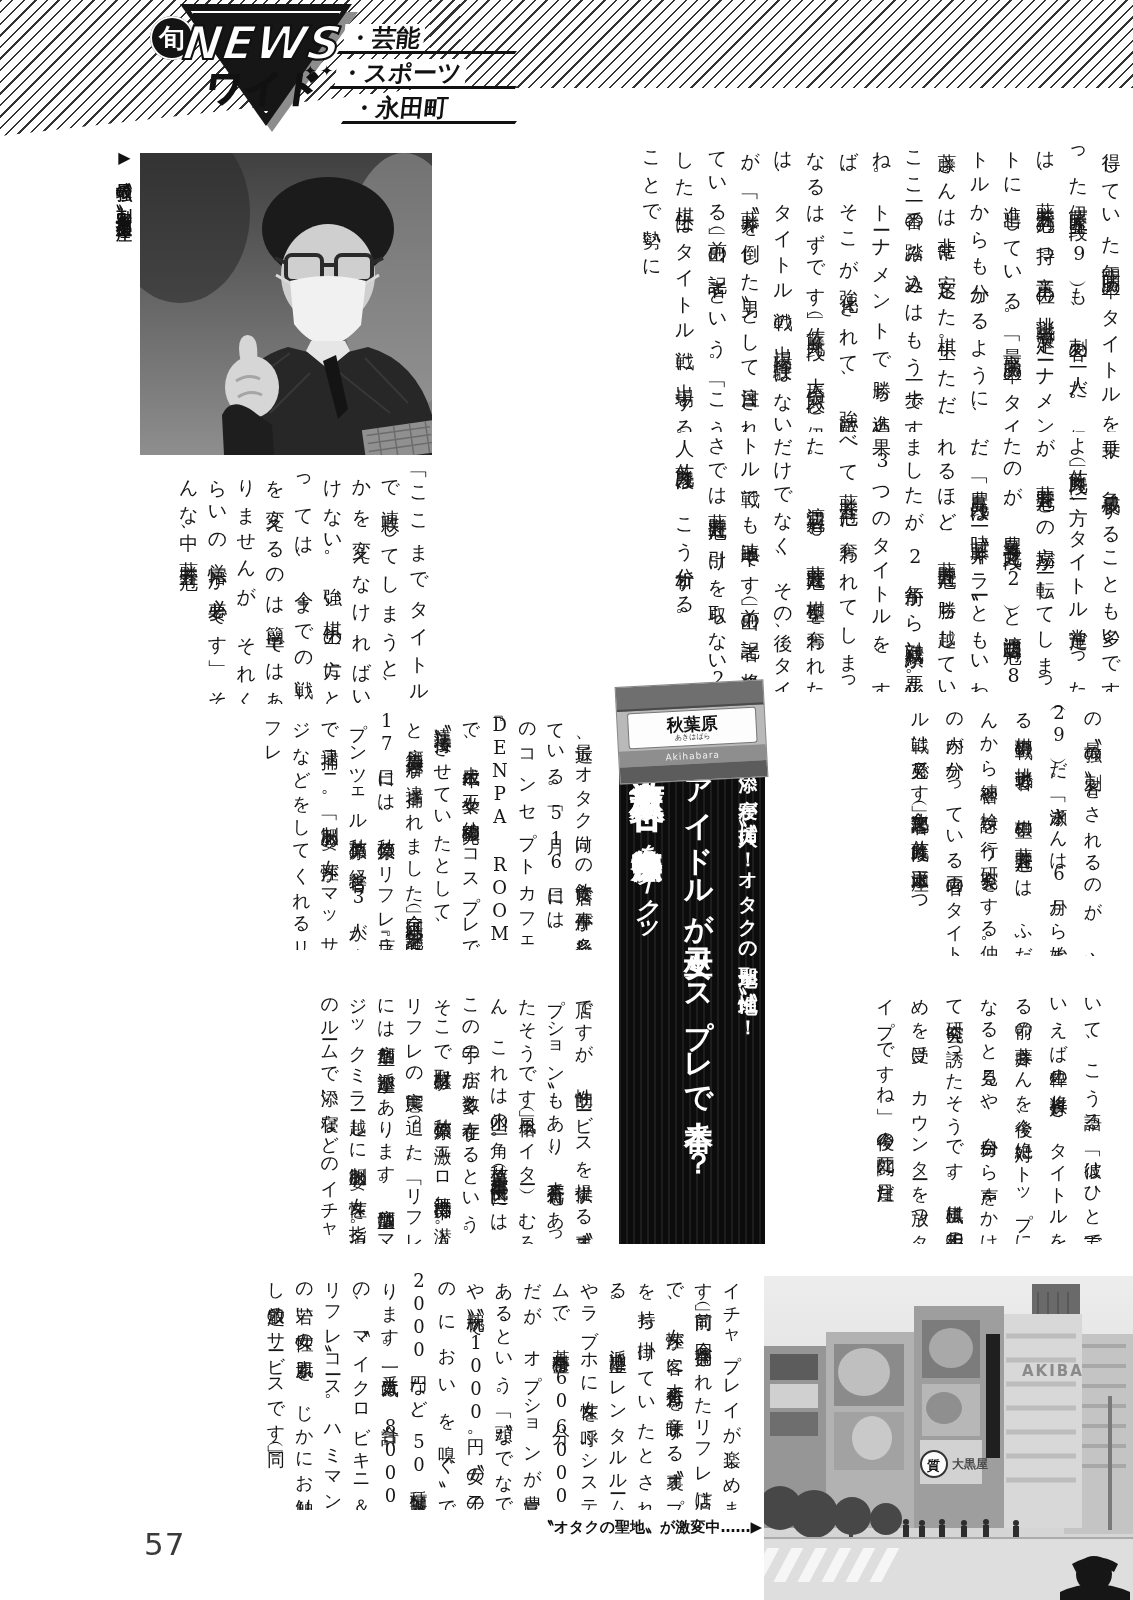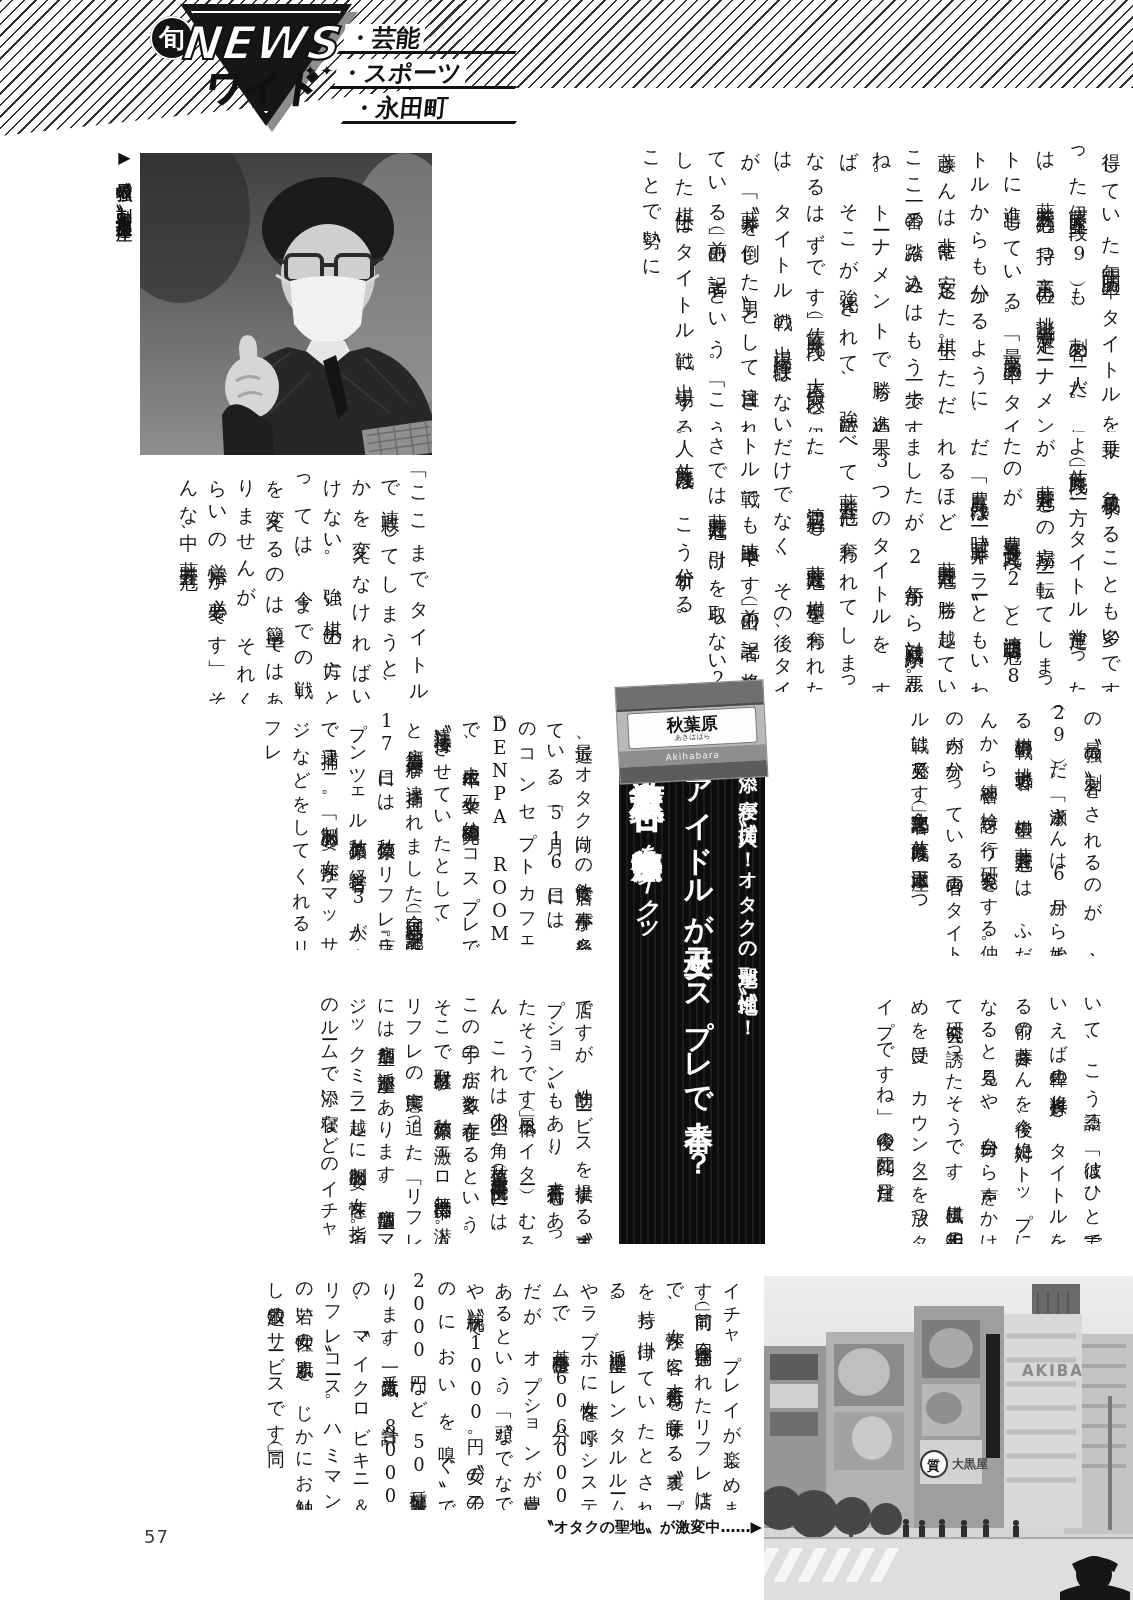--- a/index.html
+++ b/index.html
@@ -80,21 +80,21 @@
   .b-main{right:35px;top:6px;height:482px;width:62px;font-size:29px;letter-spacing:1px;line-height:62px;}
   .b-sub{left:4px;top:6px;height:482px;width:48px;line-height:48px;}
   .b-sub .place{font-size:36px;}
   .b-sub .main2{font-size:30px;-webkit-text-stroke:1.2px #fff;}
   .b-sub .tail{font-size:24px;font-style:italic;}
 
   .street-cap{left:470px;top:1518px;width:292px;text-align:right;
               font-family:"DejaVu Sans","Liberation Sans",sans-serif;font-weight:bold;
               font-size:15px;color:#111;}
   .pageno{left:144px;top:1526px;font-family:"DejaVu Sans","Liberation Sans",sans-serif;
-          font-size:18px;color:#3a3a3a;letter-spacing:1px;}
+          font-size:31px;color:#3a3a3a;letter-spacing:1px;}
 
   figure{margin:0;}
   .shogi-photo{left:140px;top:153px;width:292px;height:302px;}
   .street-photo{left:764px;top:1276px;width:369px;height:324px;}
 </style>
 </head>
 <body>
 
 <div class="page">
 

